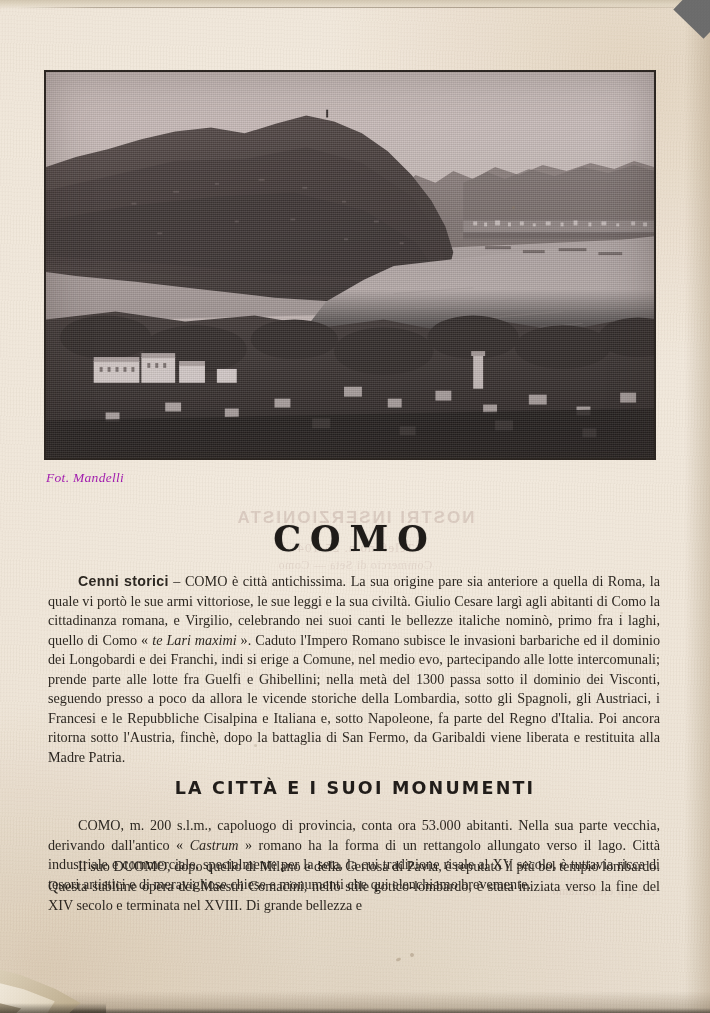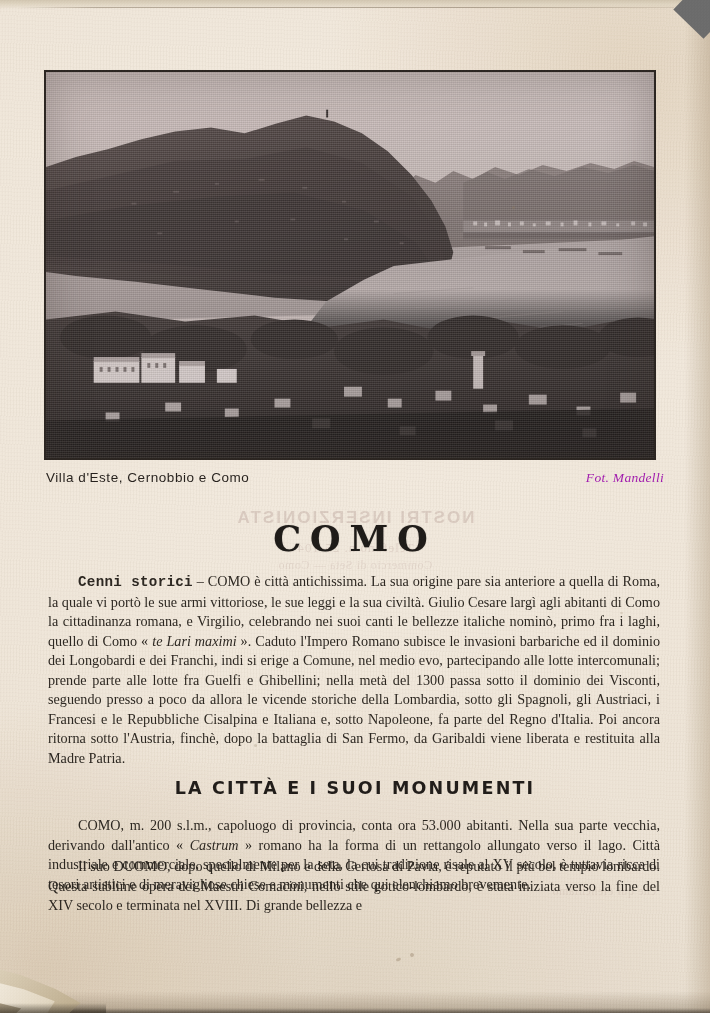--- a/index.html
+++ b/index.html
@@ -268,21 +268,21 @@
     text-justify: inter-word;
     color: #2b2620;
   }
   #hist-block { top: 572px; }
 
   .body-block p {
     margin: 0;
     text-indent: 0;
   }
   .lead-in {
-    font-family: Liberation Mono, monospace;
+    font-family: Liberation Sans, sans-serif;
     font-weight: bold;
     letter-spacing: .3px;
   }
   .indent { text-indent: 30px; }
   em { font-style: italic; font-family: Liberation Serif, serif; }
 
   .section-heading {
     position: absolute;
     left: 0; right: 0;
     top: 778px;
@@ -498,21 +498,20 @@
 
         <path d="M0,352 L612,340 L612,390 L0,390 Z" fill="#262120" opacity=".85"></path>
       </svg>
     </div>
     <div class="halftone"></div>
     <div class="photo-warm"></div>
     <div class="photo-vignette"></div>
   </div>
 
   <div class="caption-row">
-    <div class="caption-left">Villa d'Este, Cernobbio e Como</div>
     <div class="caption-right">Fot. Mandelli</div>
   </div>
 
   <div class="bleed bleed-1">NOSTRI INSERZIONISTA</div>
   <div class="bleed bleed-2">Telefono n. 25-104</div>
   <div class="bleed bleed-3">Commercio di Seta — Como</div>
   <div class="bleed bleed-4">che qui elenchiamo</div>
 
   <div class="title">COMO</div>
 

